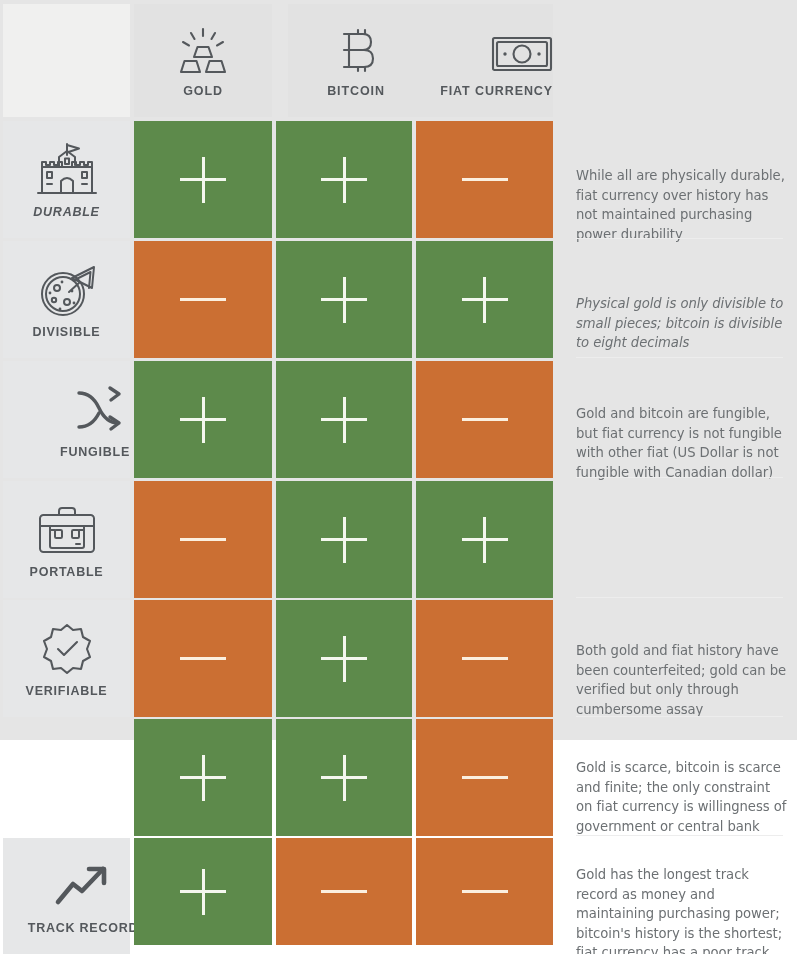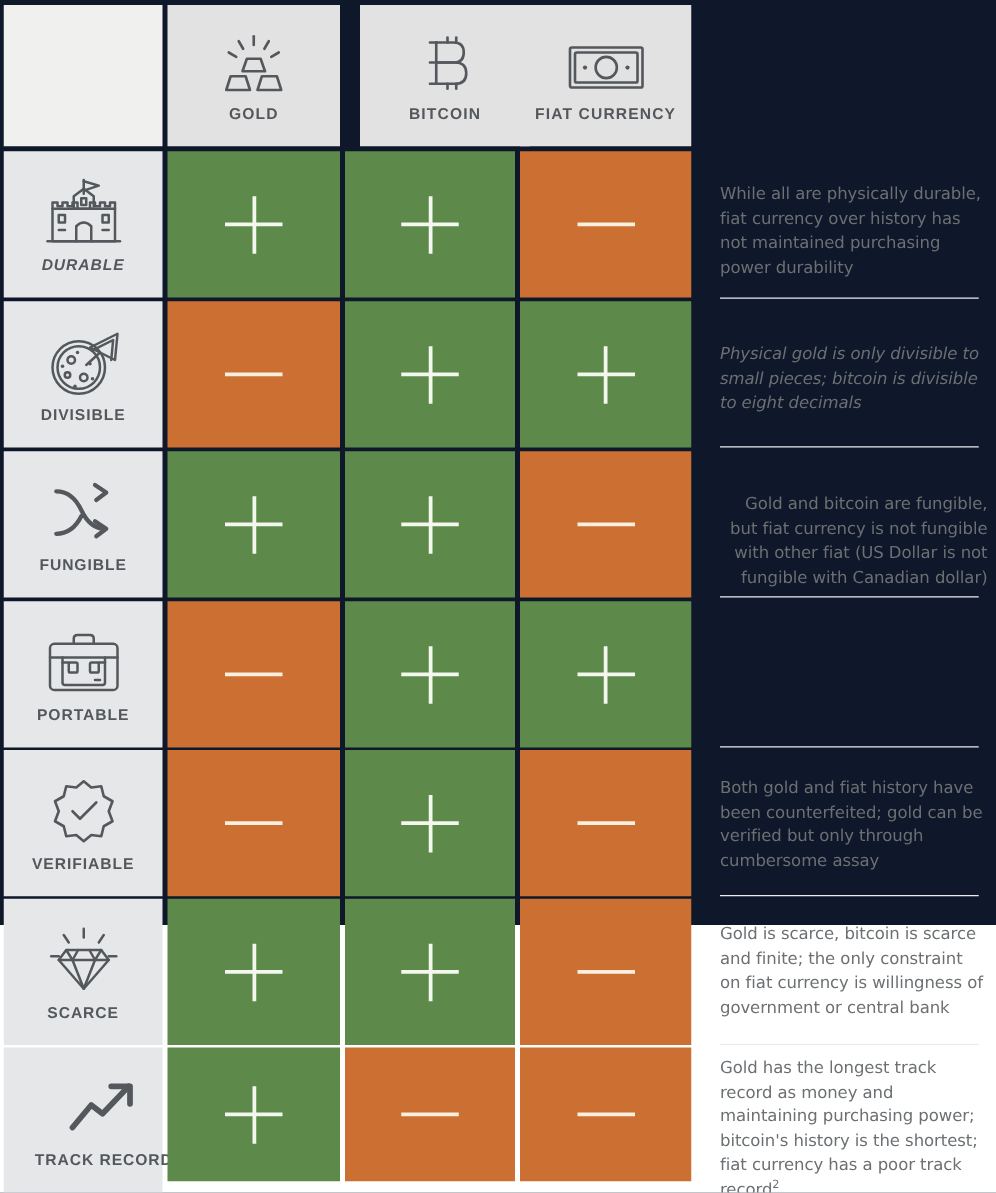--- a/index.html
+++ b/index.html
@@ -11,21 +11,21 @@
     width: 797px;
     height: 954px;
     font-family: "Liberation Sans", sans-serif;
     overflow: hidden;
   }
 
   #board {
     position: relative;
     width: 797px;
     height: 740px;
-    background: #0f172a;
+    background: #e5e5e5;
   }
 
   
   .grid {
     position: absolute;
     left: 0;
     top: 0;
     width: 556px;
     height: 954px;
   }
@@ -141,20 +141,21 @@
     left: 13px;
     width: 214px;
     box-sizing: border-box;
   }
   .note-text {
     font-family: "DejaVu Sans", sans-serif;
     font-size: 13.2px;
     line-height: 19.6px;
     color: #6c7073;
     letter-spacing: -0.05px;
+    margin-top: 20px;
   }
   .note-rule {
     position: absolute;
     left: 13px;
     width: 207px;
     height: 1px;
     background: #ededed;
   }
   sup {
     font-size: 9px;
@@ -204,21 +205,21 @@
             <path d="M13 25 L28 25 Q37 25 37 33.5 Q37 42 28 42 L13 42"></path>
             <path d="M8 9 L13 9"></path>
             <path d="M8 25 L13 25"></path>
             <path d="M8 42 L13 42"></path>
           </g>
         </svg>
       </div>
       <div class="hlabel">BITCOIN</div>
     </div>
 
-    <div class="cell hcell" style="left:416px;width:137px;">
+    <div class="cell hcell" style="left:416px;width:137px;align-items:flex-end;">
       <div class="hicon">
         <svg width="62" height="42" viewBox="0 0 62 42">
           <g fill="none" stroke="#54585c" stroke-width="2.1" stroke-linecap="round" stroke-linejoin="round">
             <rect x="2" y="5" width="58" height="32" rx="1.5"></rect>
             <rect x="6" y="9" width="50" height="24" rx="1.5"></rect>
             <circle cx="31" cy="21" r="8.5"></circle>
             <circle cx="14" cy="21" r="1.7" fill="#54585c" stroke="none"></circle>
             <circle cx="48" cy="21" r="1.7" fill="#54585c" stroke="none"></circle>
           </g>
         </svg>
@@ -300,21 +301,21 @@
           <i class="bar-v"></i>
         </div>
     </div>
     <div class="cell vcell pos" style="left:416px;top:241px;width:137px;height:117px;">
       <div class="sym">
           <i class="bar-h"></i>
           <i class="bar-v"></i>
         </div>
     </div>
 
-    <div class="cell rcell" style="top:361px;height:117px;">
+    <div class="cell rcell" style="top:361px;height:117px;align-items:flex-end;">
       <div class="ricon">
         <svg width="58" height="52" viewBox="0 0 58 52">
           <g fill="none" stroke="#54585c" stroke-width="3.4" stroke-linecap="round" stroke-linejoin="round">
             <path d="M7 9 Q20 9 27 24 Q34 39 46 39"></path>
             <path d="M7 43 Q20 43 27 29"></path>
             <path d="M38 4 L47 10 L39 16"></path>
             <path d="M38 33 L47 39 L39 45"></path>
           </g>
         </svg>
       </div>
@@ -395,39 +396,20 @@
           <i class="bar-h"></i>
           <i class="bar-v"></i>
         </div>
     </div>
     <div class="cell vcell neg" style="left:416px;top:600px;width:137px;height:117px;">
       <div class="sym">
           <i class="bar-h"></i>
         </div>
     </div>
 
-    <div class="cell rcell" style="top:719px;height:117px;">
-      <div class="ricon">
-        <svg width="66" height="54" viewBox="0 0 66 54">
-          <g fill="none" stroke="#54585c" stroke-width="2" stroke-linecap="round" stroke-linejoin="round">
-            <path d="M33 2 L33 9"></path>
-            <path d="M17 7 L21 13"></path>
-            <path d="M49 7 L45 13"></path>
-            <path d="M7 24 L13 24"></path>
-            <path d="M59 24 L53 24"></path>
-            <path d="M19 19 L47 19 L53 27 L33 50 L13 27 Z"></path>
-            <path d="M13 27 L53 27"></path>
-            <path d="M19 19 L24 27 L33 50 L42 27 L47 19"></path>
-            <path d="M24 27 L28.5 19"></path>
-            <path d="M42 27 L37.5 19"></path>
-          </g>
-        </svg>
-      </div>
-      <div class="rlabel">SCARCE</div>
-    </div>
     <div class="cell vcell pos" style="left:134px;top:719px;width:138px;height:117px;">
       <div class="sym">
           <i class="bar-h"></i>
           <i class="bar-v"></i>
         </div>
     </div>
     <div class="cell vcell pos" style="left:276px;top:719px;width:136px;height:117px;">
       <div class="sym">
           <i class="bar-h"></i>
           <i class="bar-v"></i>
@@ -474,21 +456,21 @@
     <div class="note" style="top:146px;">
       <div class="note-text">While all are physically durable, fiat currency over history has not maintained purchasing power durability</div>
     </div>
     <div class="note-rule" style="top:238px;"></div>
 
     <div class="note" style="top:274px;font-style:italic;">
       <div class="note-text">Physical gold is only divisible to small pieces; bitcoin is divisible to eight decimals</div>
     </div>
     <div class="note-rule" style="top:357px;"></div>
 
-    <div class="note" style="top:394px;text-align:right;">
+    <div class="note" style="top:384px;">
       <div class="note-text">Gold and bitcoin are fungible, but fiat currency is not fungible with other fiat (US Dollar is not fungible with Canadian dollar)</div>
     </div>
     <div class="note-rule" style="top:477px;"></div>
 
     <div class="note-rule" style="top:597px;"></div>
 
     <div class="note" style="top:621px;">
       <div class="note-text">Both gold and fiat history have been counterfeited; gold can be verified but only through cumbersome assay</div>
     </div>
     <div class="note-rule" style="top:716px;"></div>

